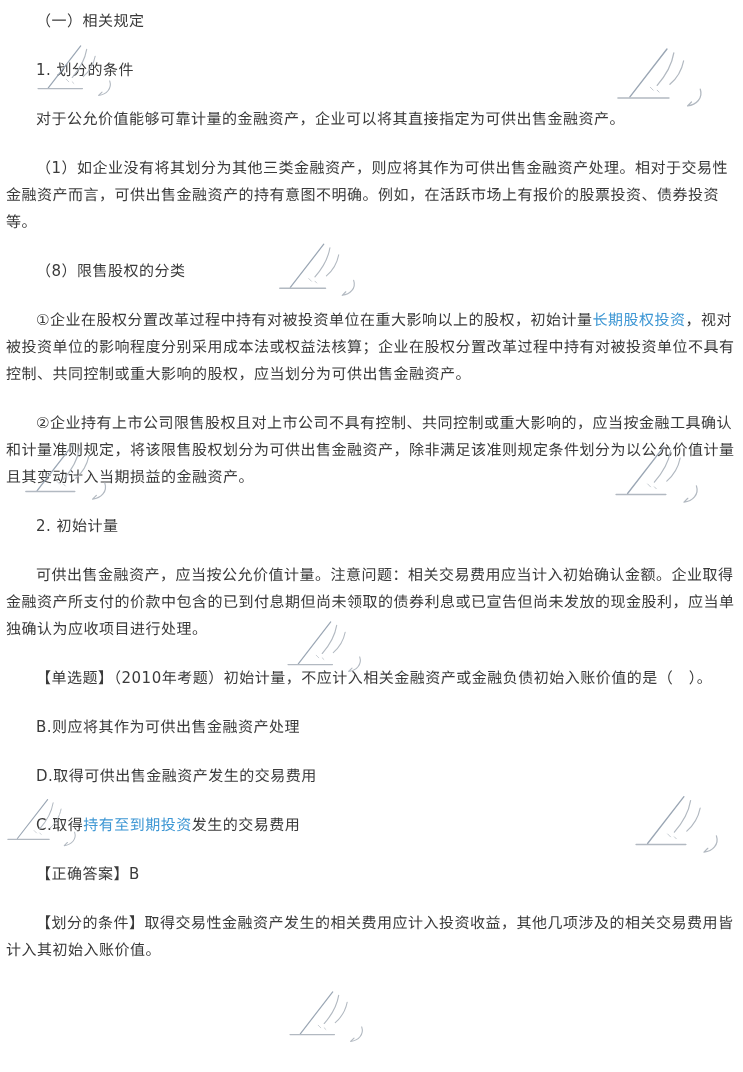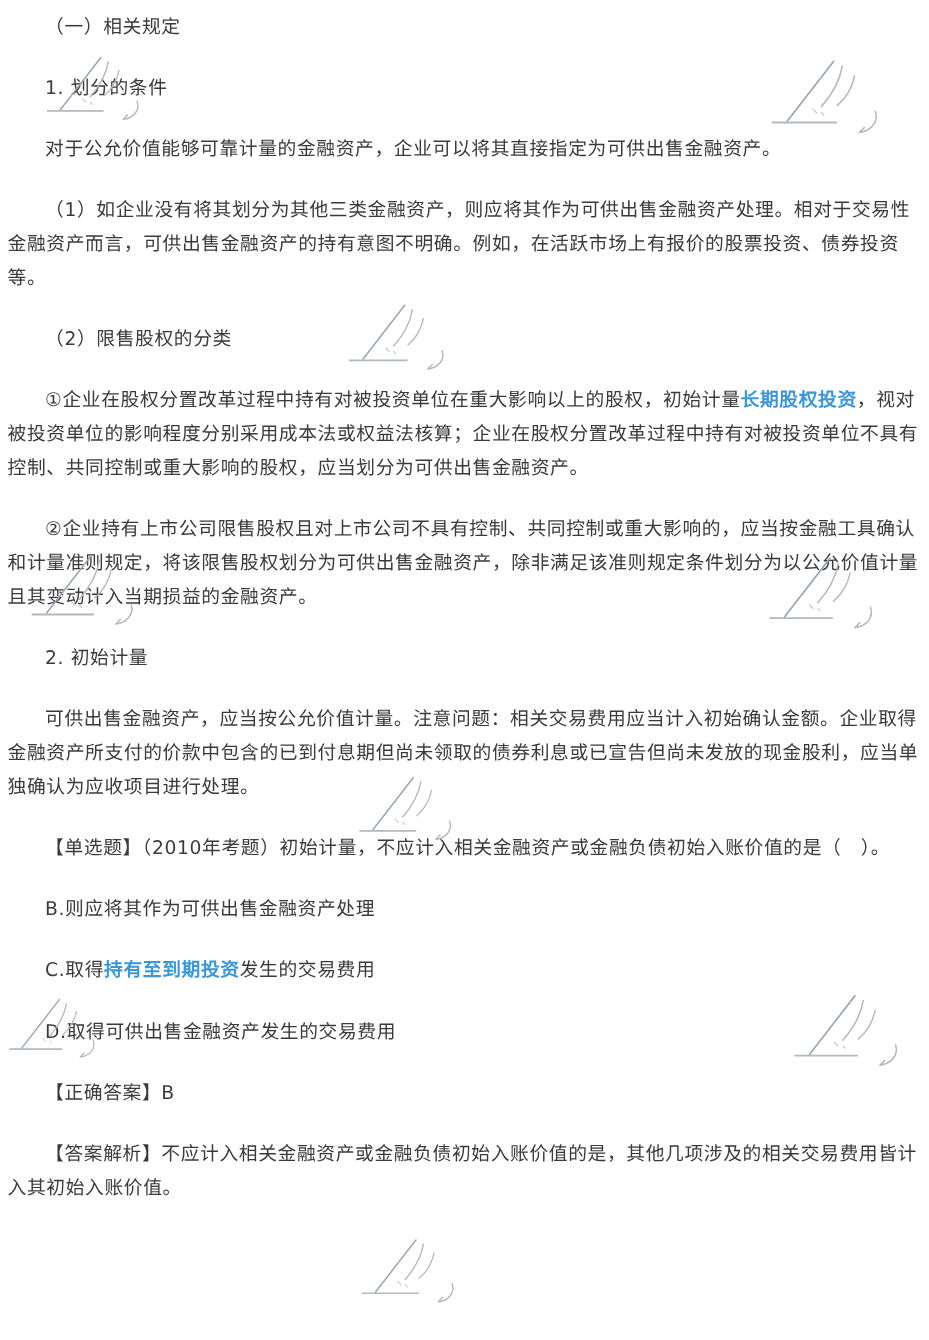--- a/index.html
+++ b/index.html
@@ -32,21 +32,20 @@
     letter-spacing:0.5px;
   }
   .para{
     margin:0 0 22px 0;
     text-indent:2em;
   }
   .link{
     color:var(--link);
     text-decoration:none;
     cursor:pointer;
-    font-weight:bold;
   }
   .wm-layer{
     position:absolute;
     inset:0;
     pointer-events:none;
     z-index:5;
   }
   .wm{
     position:absolute;
     display:block;
@@ -60,42 +59,42 @@
   <div class="doc">
 
     <p class="para">（一）相关规定</p>
 
     <p class="para">1. 划分的条件</p>
 
     <p class="para">对于公允价值能够可靠计量的金融资产，企业可以将其直接指定为可供出售金融资产。</p>
 
     <p class="para">（1）如企业没有将其划分为其他三类金融资产，则应将其作为可供出售金融资产处理。相对于交易性金融资产而言，可供出售金融资产的持有意图不明确。例如，在活跃市场上有报价的股票投资、债券投资等。</p>
 
-    <p class="para">（2）限售股权的分类</p>
+    <p class="para">（8）限售股权的分类</p>
 
     <p class="para"><span>①企业在股权分置改革过程中持有对被投资单位在重大影响以上的股权，初始计量</span><a class="link">长期股权投资</a><span>，视对被投资单位的影响程度分别采用成本法或权益法核算；企业在股权分置改革过程中持有对被投资单位不具有控制、共同控制或重大影响的股权，应当划分为可供出售金融资产。</span></p>
 
     <p class="para">②企业持有上市公司限售股权且对上市公司不具有控制、共同控制或重大影响的，应当按金融工具确认和计量准则规定，将该限售股权划分为可供出售金融资产，除非满足该准则规定条件划分为以公允价值计量且其变动计入当期损益的金融资产。</p>
 
     <p class="para">2. 初始计量</p>
 
     <p class="para">可供出售金融资产，应当按公允价值计量。注意问题：相关交易费用应当计入初始确认金额。企业取得金融资产所支付的价款中包含的已到付息期但尚未领取的债券利息或已宣告但尚未发放的现金股利，应当单独确认为应收项目进行处理。</p>
 
     <p class="para">【单选题】（2010年考题）初始计量，不应计入相关金融资产或金融负债初始入账价值的是（　）。</p>
 
 
     <p class="para">B.则应将其作为可供出售金融资产处理</p>
 
+    <p class="para">D.取得可供出售金融资产发生的交易费用</p>
+
     <p class="para"><span>C.取得</span><a class="link">持有至到期投资</a><span>发生的交易费用</span></p>
 
-    <p class="para">D.取得可供出售金融资产发生的交易费用</p>
-
     <p class="para">【正确答案】B</p>
 
-    <p class="para">【答案解析】不应计入相关金融资产或金融负债初始入账价值的是，其他几项涉及的相关交易费用皆计入其初始入账价值。</p>
+    <p class="para">【划分的条件】取得交易性金融资产发生的相关费用应计入投资收益，其他几项涉及的相关交易费用皆计入其初始入账价值。</p>
 
   </div>
 
   <div class="wm-layer">
       <svg class="wm" viewBox="0 0 100 68" fill="none" xmlns="http://www.w3.org/2000/svg" style="left: 616px; top: 42px; width: 98px; height: 67px;">
 
     <path d="M14 56 L52 7" stroke="var(--wm-slash)" stroke-width="1.4" stroke-linecap="round"></path>
 
     <path d="M59 11 C57 23 50 35 42 44" stroke="var(--wm)" stroke-width="1.3" stroke-linecap="round"></path>
     <path d="M69 19 C67 29 62 37 55 43" stroke="var(--wm)" stroke-width="1.2" stroke-linecap="round"></path>

